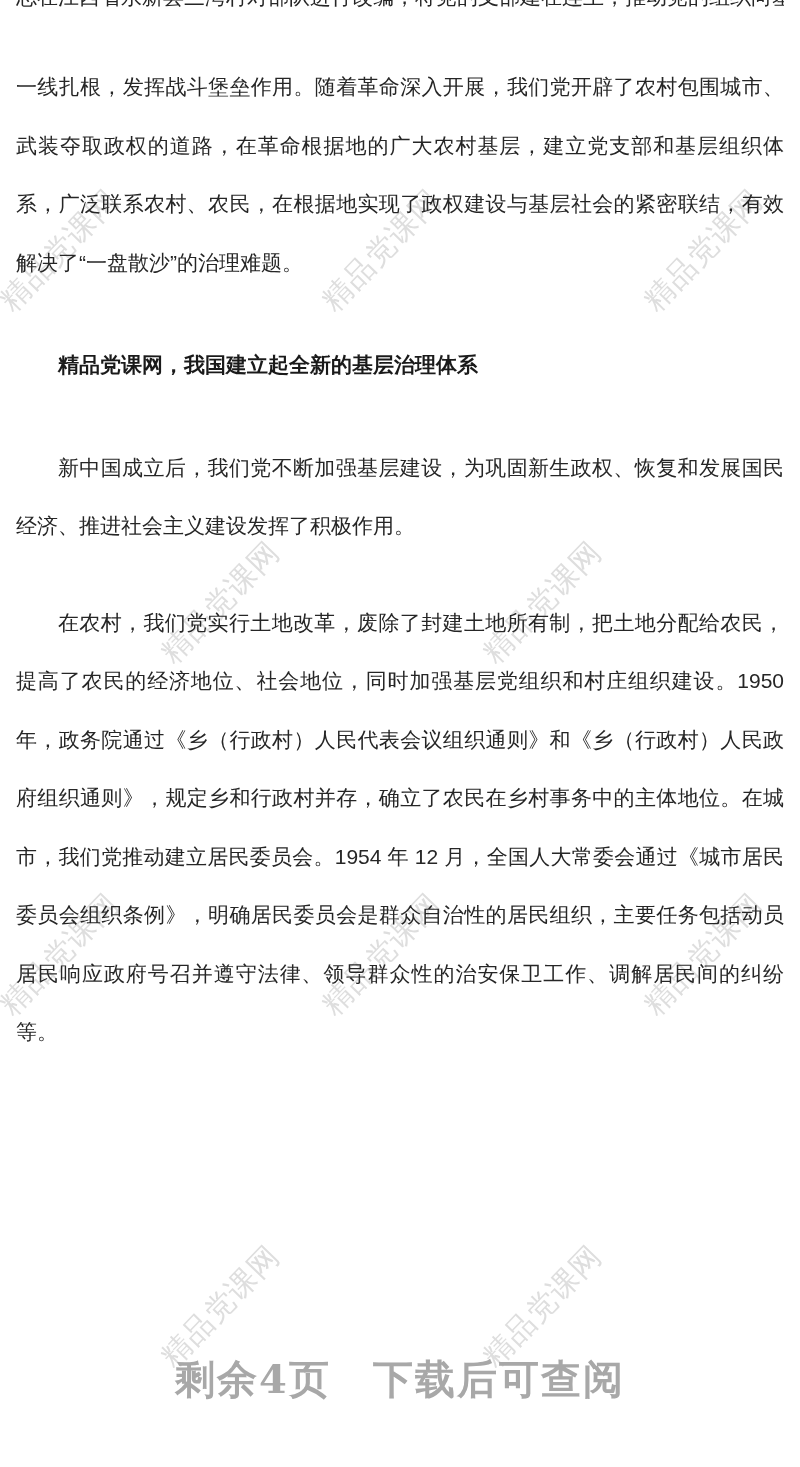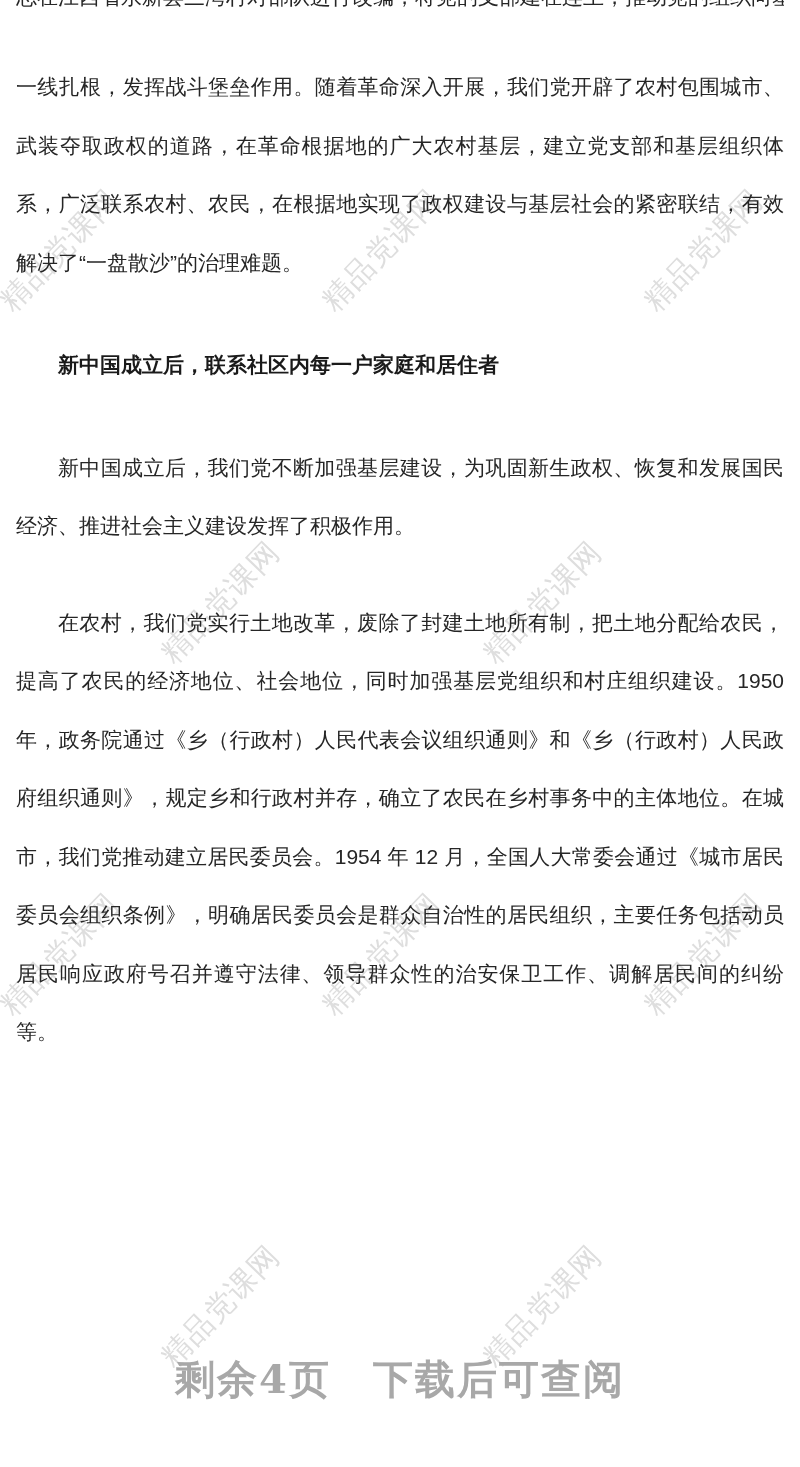--- a/index.html
+++ b/index.html
@@ -145,21 +145,21 @@
     <div id="clipped-line-wrap">
       <div id="clipped-line">志在江西省永新县三湾村对部队进行改编，将党的支部建在连上，推动党的组织向基层、向</div>
     </div>
 
     <div class="gap-sm"></div>
 
     <p class="para">一线扎根，发挥战斗堡垒作用。随着革命深入开展，我们党开辟了农村包围城市、武装夺取政权的道路，在革命根据地的广大农村基层，建立党支部和基层组织体系，广泛联系农村、农民，在根据地实现了政权建设与基层社会的紧密联结，有效解决了“一盘散沙”的治理难题。</p>
 
     <div class="gap-lg"></div>
 
-    <h2 class="heading">新中国成立后，联系社区内每一户家庭和居住者</h2>
+    <h2 class="heading">精品党课网，我国建立起全新的基层治理体系</h2>
 
     <div class="gap-lg"></div>
 
     <p class="para indent">新中国成立后，我们党不断加强基层建设，为巩固新生政权、恢复和发展国民经济、推进社会主义建设发挥了积极作用。</p>
 
     <div class="gap-md"></div>
 
     <p class="para indent">在农村，我们党实行土地改革，废除了封建土地所有制，把土地分配给农民，提高了农民的经济地位、社会地位，同时加强基层党组织和村庄组织建设。1950 年，政务院通过《乡（行政村）人民代表会议组织通则》和《乡（行政村）人民政府组织通则》，规定乡和行政村并存，确立了农民在乡村事务中的主体地位。在城市，我们党推动建立居民委员会。1954 年 12 月，全国人大常委会通过《城市居民委员会组织条例》，明确居民委员会是群众自治性的居民组织，主要任务包括动员居民响应政府号召并遵守法律、领导群众性的治安保卫工作、调解居民间的纠纷等。</p>
 
     <div class="gap-md"></div>

